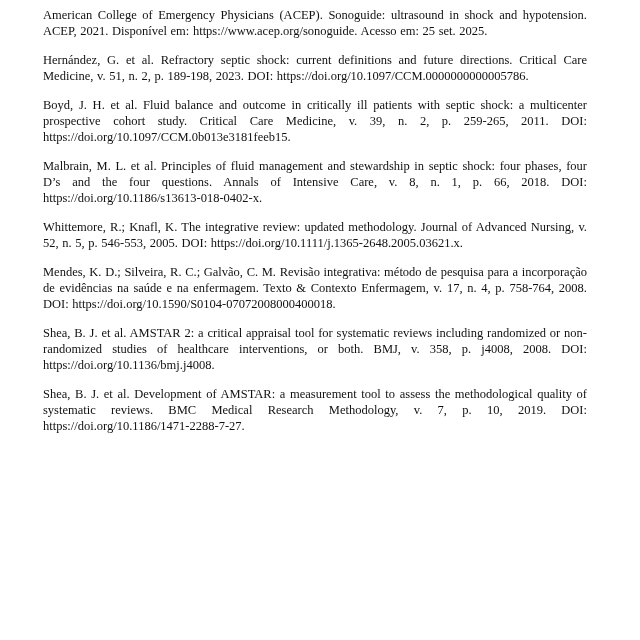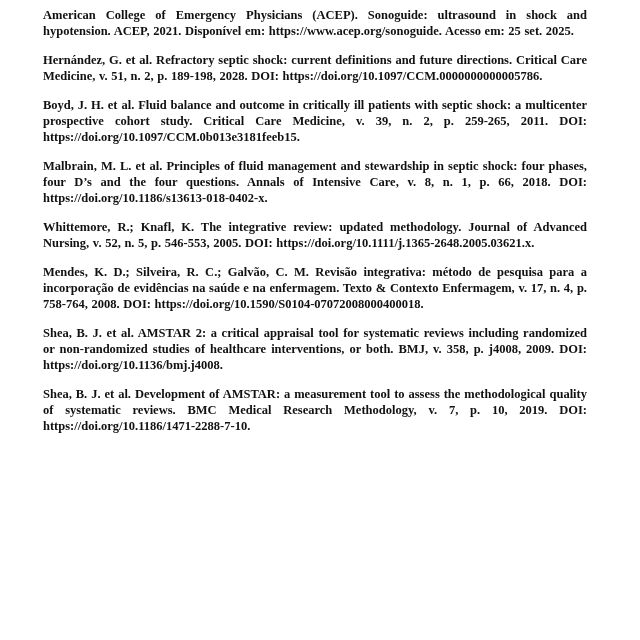--- a/index.html
+++ b/index.html
@@ -20,31 +20,30 @@
     background: #ffffff;
     font-family: "Liberation Serif", "DejaVu Serif", serif;
     font-size: 12.5px;
     line-height: 16px;
     color: #111111;
   }
   .reference {
     text-align: justify;
     margin: 0 8px 13px 0;
     word-spacing: 0.5px;
-    font-weight: bold;
   }
   .reference:last-child {
     margin-bottom: 0;
   }
 </style>
 </head>
 <body>
 
 <div class="page">
   <p class="reference">American College of Emergency Physicians (ACEP). Sonoguide: ultrasound in shock and hypotension. ACEP, 2021. Disponível em: https://www.acep.org/sonoguide. Acesso em: 25 set. 2025.</p>
-  <p class="reference">Hernández, G. et al. Refractory septic shock: current definitions and future directions. Critical Care Medicine, v. 51, n. 2, p. 189-198, 2028. DOI: https://doi.org/10.1097/CCM.0000000000005786.</p>
+  <p class="reference">Hernández, G. et al. Refractory septic shock: current definitions and future directions. Critical Care Medicine, v. 51, n. 2, p. 189-198, 2023. DOI: https://doi.org/10.1097/CCM.0000000000005786.</p>
   <p class="reference">Boyd, J. H. et al. Fluid balance and outcome in critically ill patients with septic shock: a multicenter prospective cohort study. Critical Care Medicine, v. 39, n. 2, p. 259-265, 2011. DOI: https://doi.org/10.1097/CCM.0b013e3181feeb15.</p>
   <p class="reference">Malbrain, M. L. et al. Principles of fluid management and stewardship in septic shock: four phases, four D’s and the four questions. Annals of Intensive Care, v. 8, n. 1, p. 66, 2018. DOI: https://doi.org/10.1186/s13613-018-0402-x.</p>
   <p class="reference">Whittemore, R.; Knafl, K. The integrative review: updated methodology. Journal of Advanced Nursing, v. 52, n. 5, p. 546-553, 2005. DOI: https://doi.org/10.1111/j.1365-2648.2005.03621.x.</p>
   <p class="reference">Mendes, K. D.; Silveira, R. C.; Galvão, C. M. Revisão integrativa: método de pesquisa para a incorporação de evidências na saúde e na enfermagem. Texto &amp; Contexto Enfermagem, v. 17, n. 4, p. 758-764, 2008. DOI: https://doi.org/10.1590/S0104-07072008000400018.</p>
-  <p class="reference">Shea, B. J. et al. AMSTAR 2: a critical appraisal tool for systematic reviews including randomized or non-randomized studies of healthcare interventions, or both. BMJ, v. 358, p. j4008, 2009. DOI: https://doi.org/10.1136/bmj.j4008.</p>
-  <p class="reference">Shea, B. J. et al. Development of AMSTAR: a measurement tool to assess the methodological quality of systematic reviews. BMC Medical Research Methodology, v. 7, p. 10, 2019. DOI: https://doi.org/10.1186/1471-2288-7-10.</p>
+  <p class="reference">Shea, B. J. et al. AMSTAR 2: a critical appraisal tool for systematic reviews including randomized or non-randomized studies of healthcare interventions, or both. BMJ, v. 358, p. j4008, 2008. DOI: https://doi.org/10.1136/bmj.j4008.</p>
+  <p class="reference">Shea, B. J. et al. Development of AMSTAR: a measurement tool to assess the methodological quality of systematic reviews. BMC Medical Research Methodology, v. 7, p. 10, 2019. DOI: https://doi.org/10.1186/1471-2288-7-27.</p>
 </div>
 
 </body></html>

